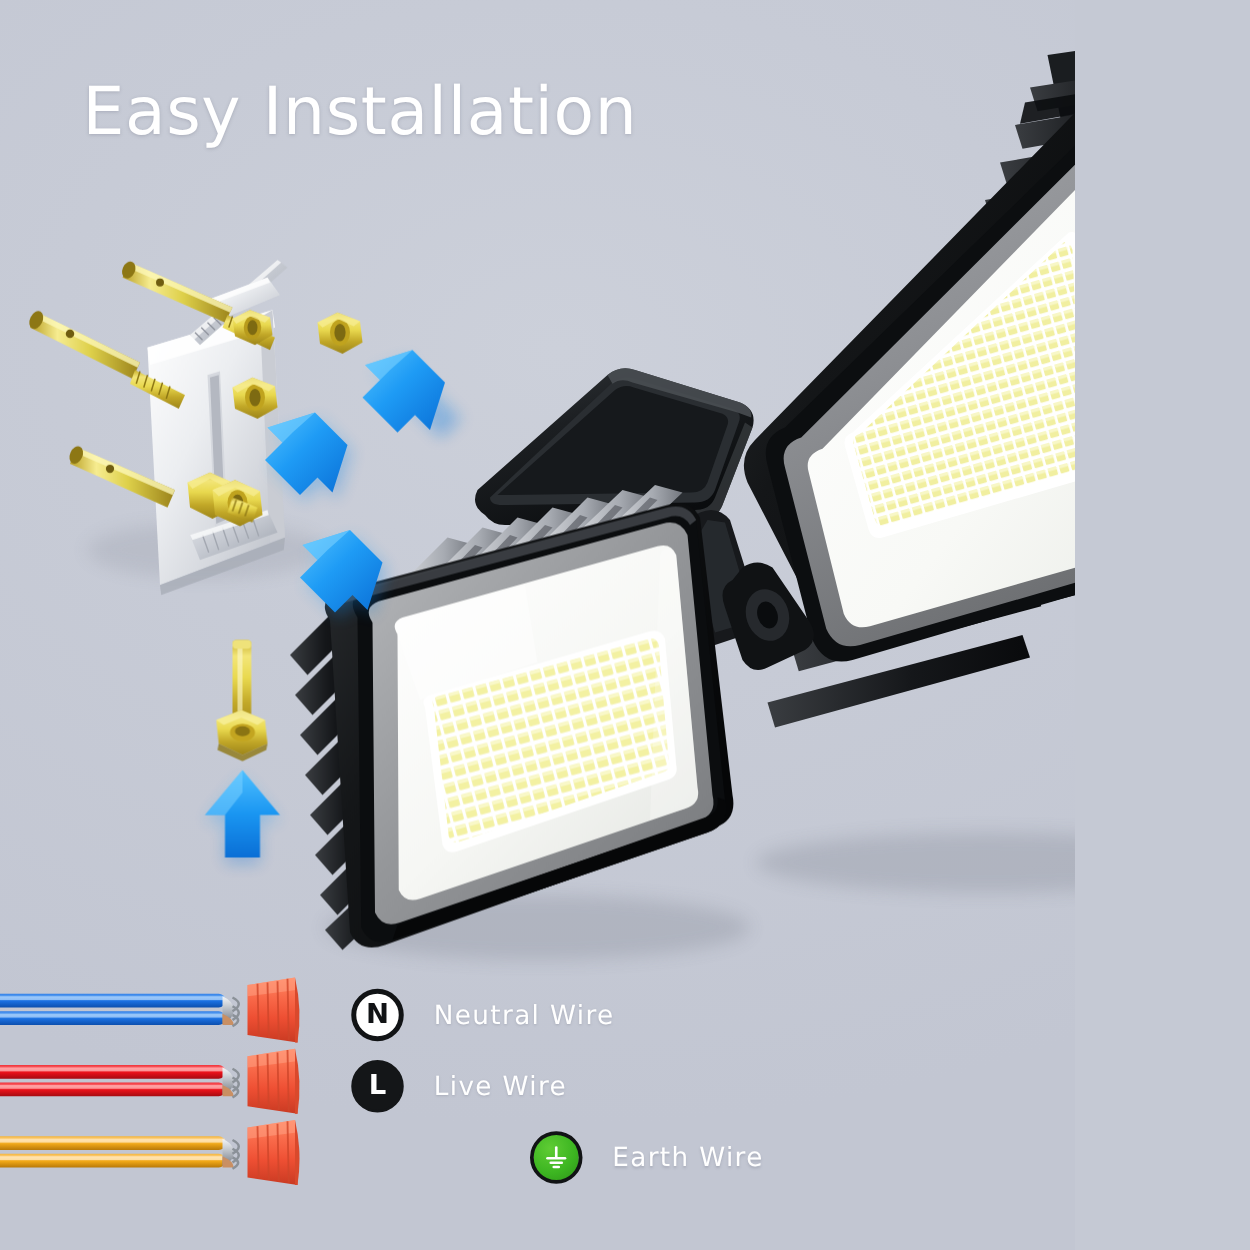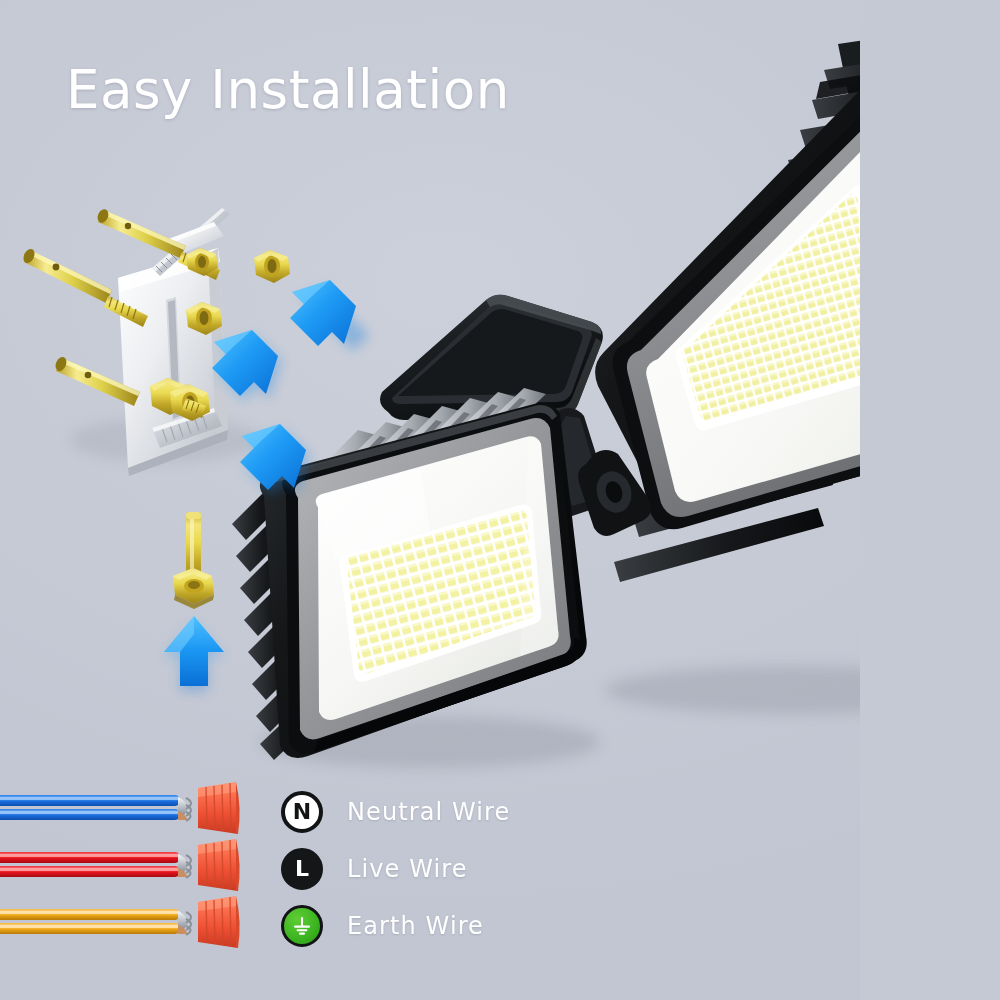--- a/index.html
+++ b/index.html
@@ -27,37 +27,37 @@
 
   
   .layer{position:absolute;left:0;top:0;width:1000px;height:1000px;}
   .layer > svg{display:block;}
 
   
   #legend{position:absolute;left:281px;top:789px;width:330px;height:160px;}
   .lgrow{position:absolute;left:0;width:330px;height:46px;display:flex;align-items:center;}
   .lgrow.r0{top:0px;}
   .lgrow.r1{top:57px;}
-  .lgrow.r2{top:114px;}
+  .lgrow.r2{top:114px;justify-content:flex-end;}
   .badge{
     position:relative;width:42px;height:42px;border-radius:50%;
     flex:0 0 42px;display:flex;align-items:center;justify-content:center;
     box-sizing:border-box;
   }
   .badge.neutral{background:#ffffff;border:4px solid #111315;}
   .badge.live{background:#141618;border:2px solid #141618;}
   .badge.earth{background:radial-gradient(circle at 36% 30%,#5fcc34 0%,#3cb521 58%,#2e9418 100%);border:3px solid #111315;}
   .badge .glyph{
     font-family:"DejaVu Sans","Liberation Sans",sans-serif;
     font-size:22px;font-weight:700;line-height:1;
   }
   .badge.neutral .glyph{color:#111315;}
   .badge.live .glyph{color:#ffffff;}
   .lgl{
-    margin-left:24px;color:#ffffff;font-size:24px;letter-spacing:1.1px;
+    margin-left:24px;color:#ffffff;font-size:21px;letter-spacing:1.1px;
     font-family:"DejaVu Sans","Liberation Sans",sans-serif;
     white-space:nowrap;text-shadow:0 1px 2px rgba(90,95,110,.25);
   }
 </style>
 </head>
 <body>
 
 <div id="stage">
 
   <div id="title">Easy Installation</div>

